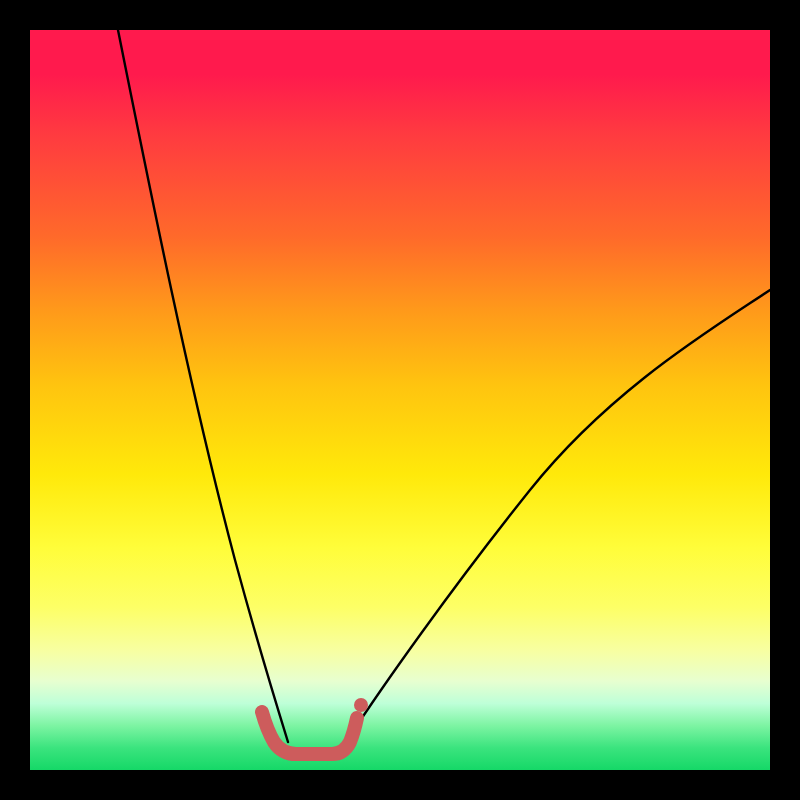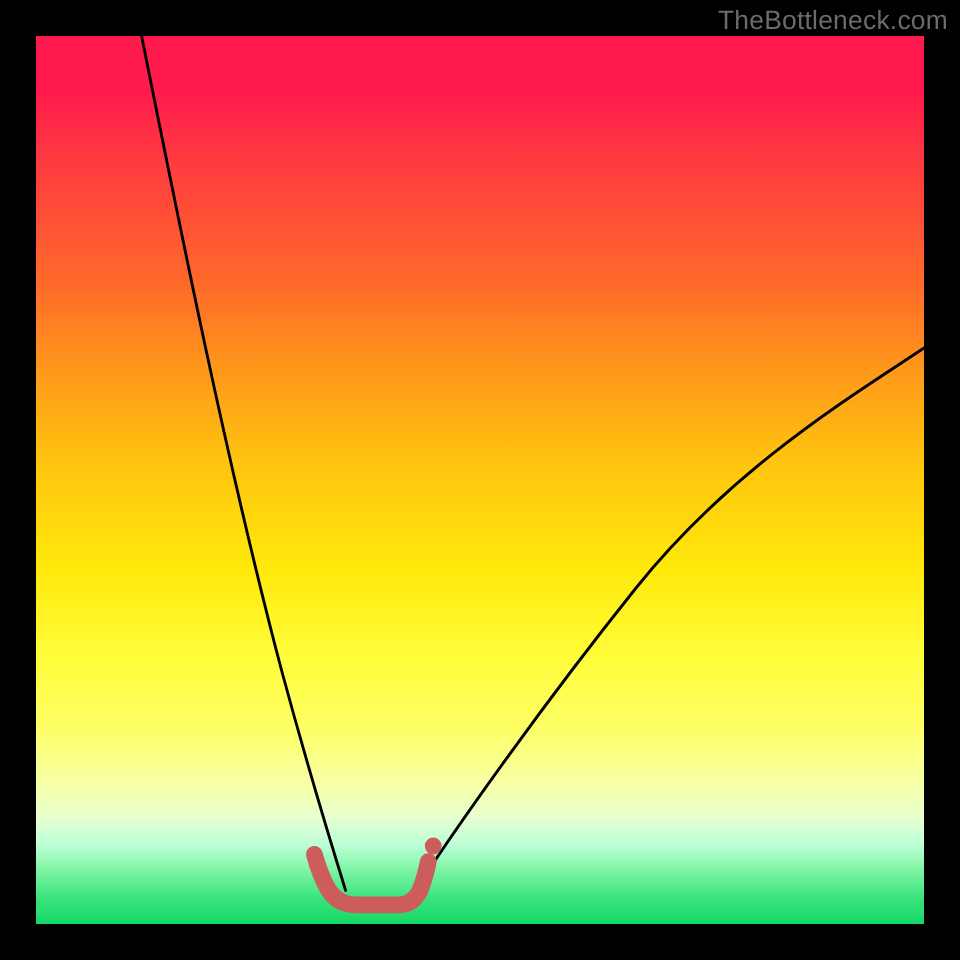--- a/index.html
+++ b/index.html
@@ -57,21 +57,20 @@
     color: #6b6b6b;
     font-size: 22px;
     letter-spacing: 0.2px;
     font-weight: 500;
   }
 </style>
 </head>
 <body>
 
 <div class="stage">
-  <div class="watermark">TheBottleneck.com</div>
 
   <div class="plot">
     <div class="gradient"></div>
 
     <svg class="curves" viewBox="0 0 740 740" preserveAspectRatio="none">
 
       <path d="M 88 0
                C 120 160, 160 360, 205 530
                C 228 615, 245 670, 258 712" fill="none" stroke="#000" stroke-width="2.4" stroke-linecap="round"></path>
 

